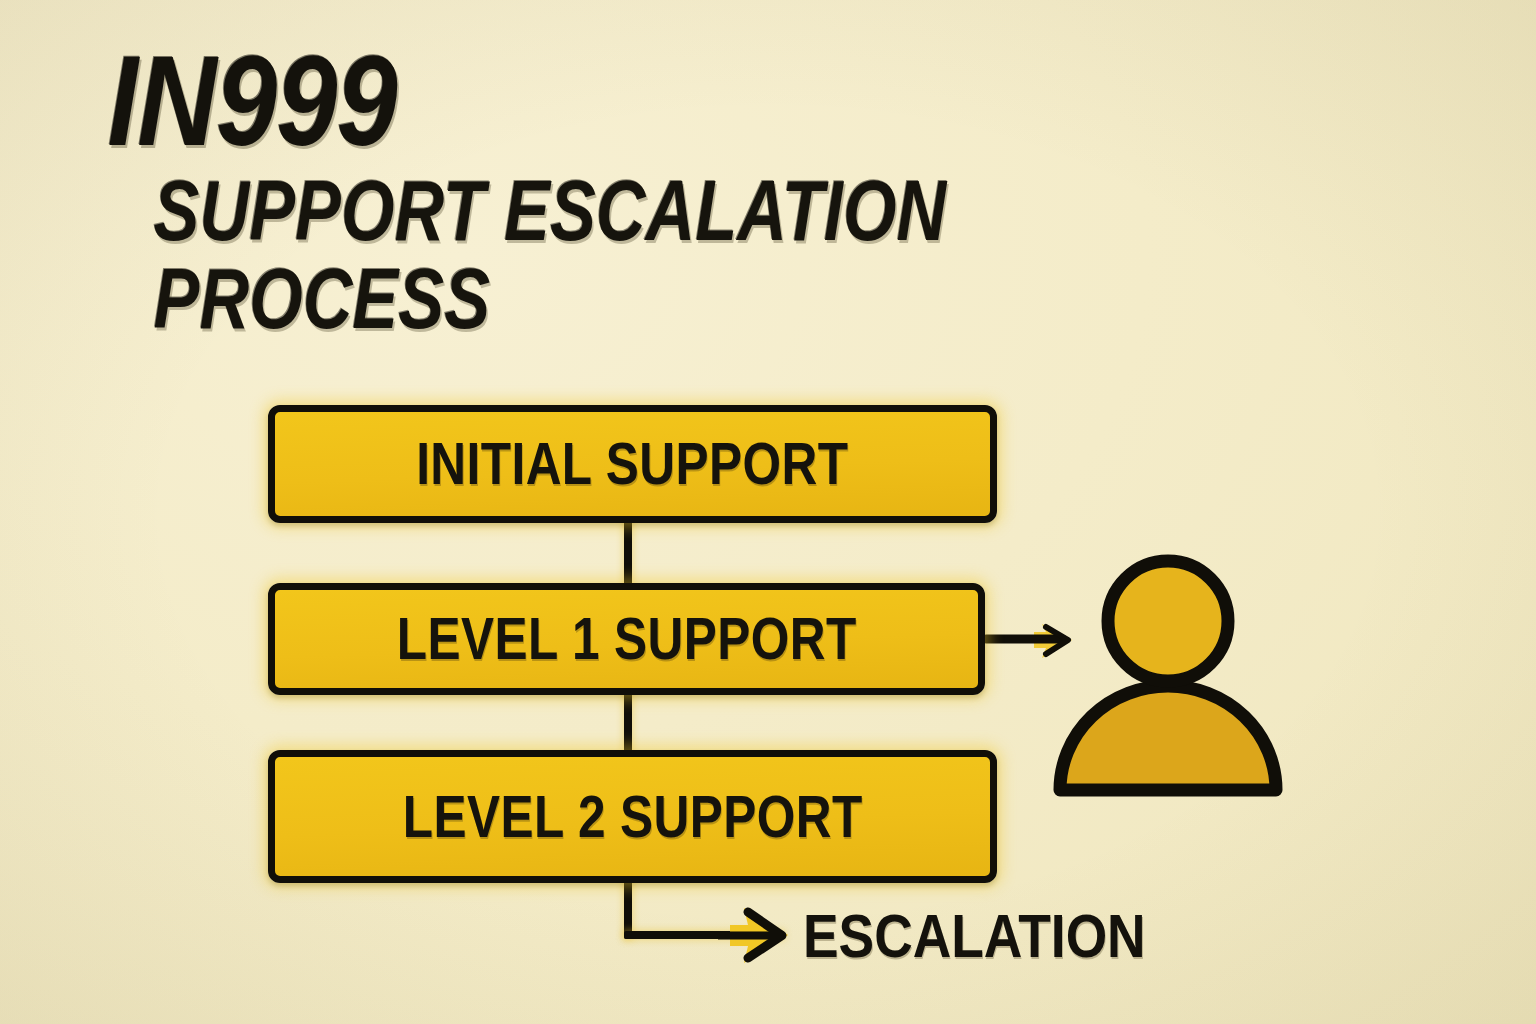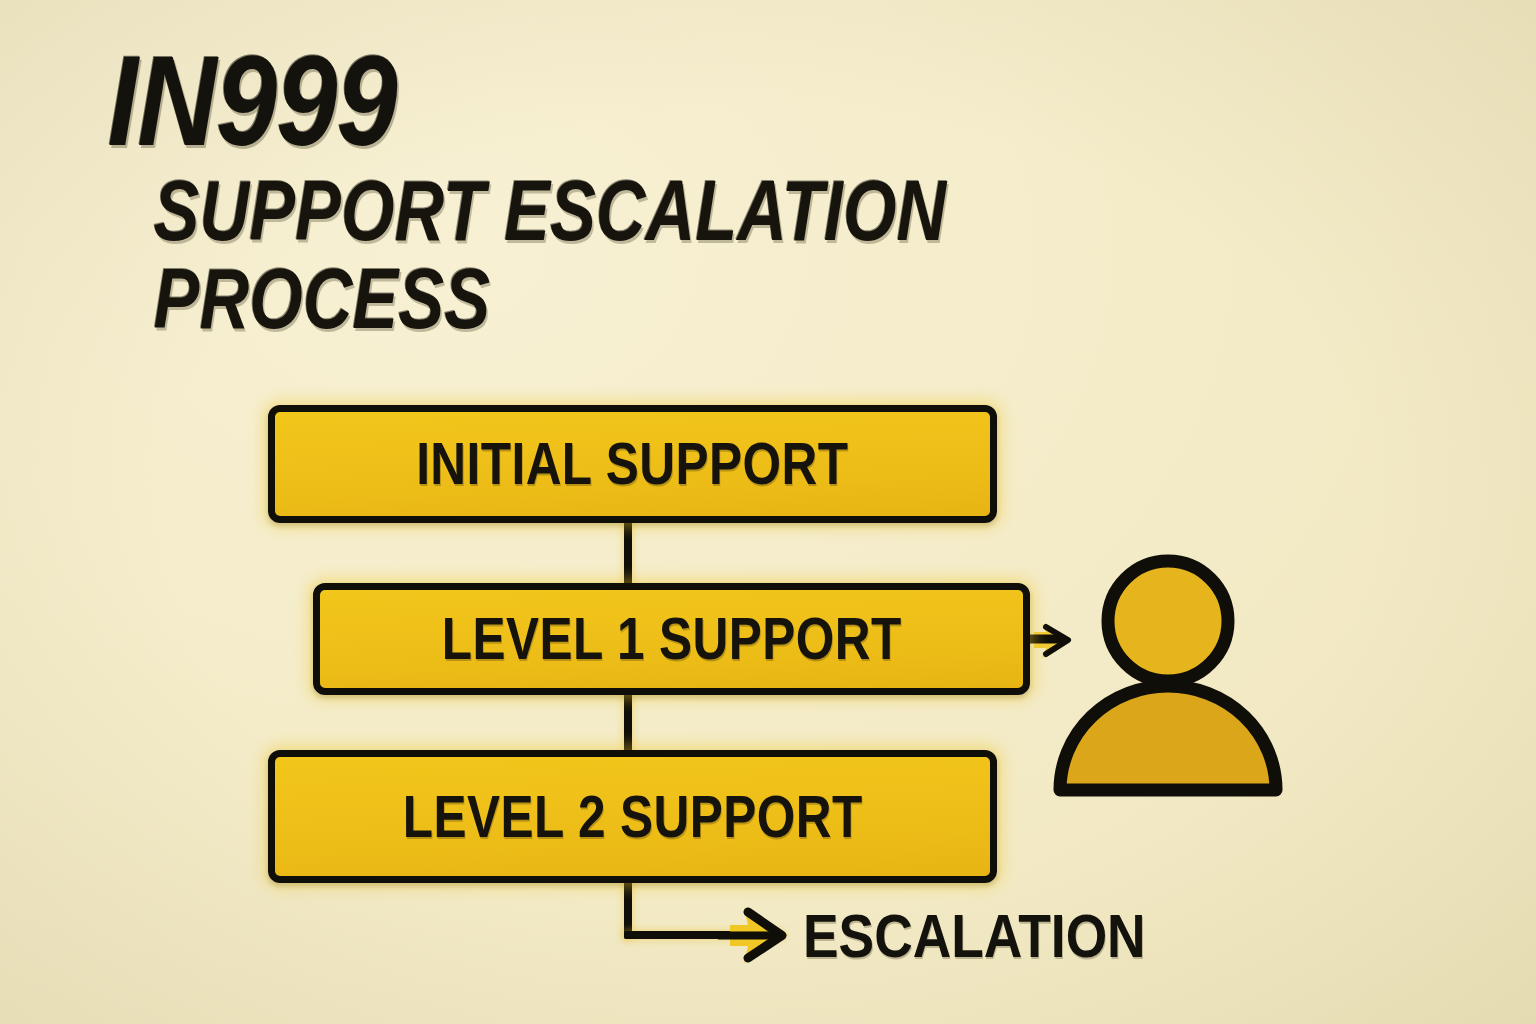--- a/index.html
+++ b/index.html
@@ -91,21 +91,21 @@
     font-weight: bold;
     font-size: 59px;
     letter-spacing: 0.5px;
     color: #15130c;
     transform: scaleX(0.84);
     white-space: nowrap;
     text-shadow: 1px 2px 0 rgba(90,70,15,0.35);
   }
 
   #box-initial  { left: 268px; top: 405px; width: 729px; height: 118px; }
-  #box-level1   { left: 268px; top: 583px; width: 717px; height: 112px; margin-left: 45px; }
+  #box-level1   { left: 268px; top: 583px; width: 717px; height: 112px; }
   #box-level2   { left: 268px; top: 750px; width: 729px; height: 133px; }
 
   
   .v-connector {
     position: absolute;
     width: 8px;
     background: #100e08;
     border-radius: 2px;
     z-index: 3;
     box-shadow: 0 0 6px 2px rgba(235,195,45,0.35);

